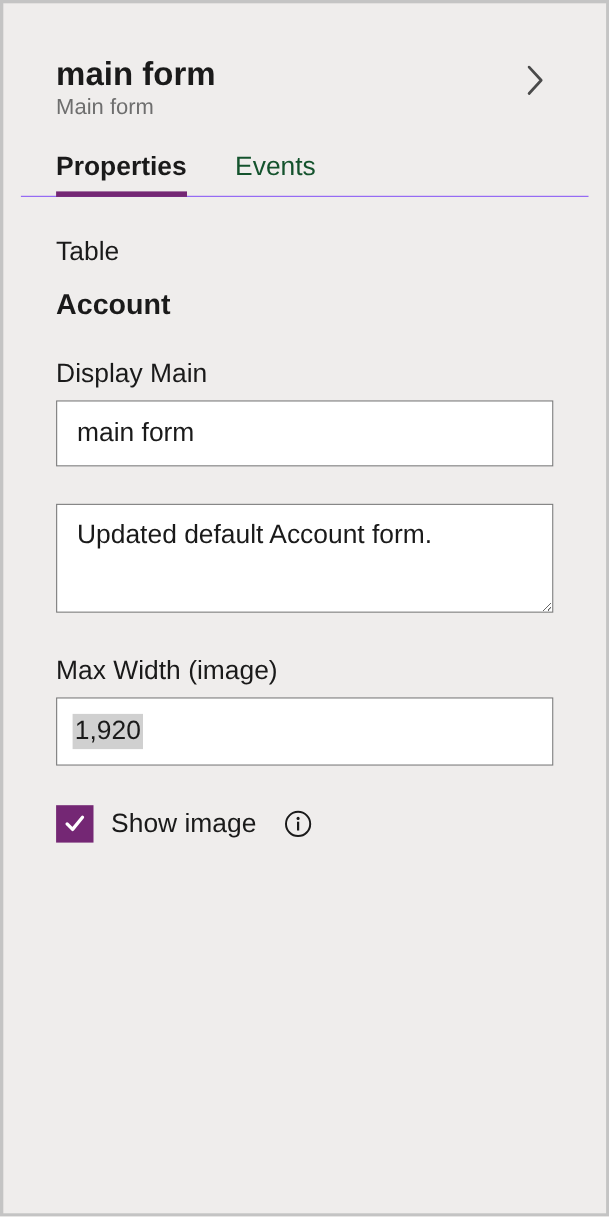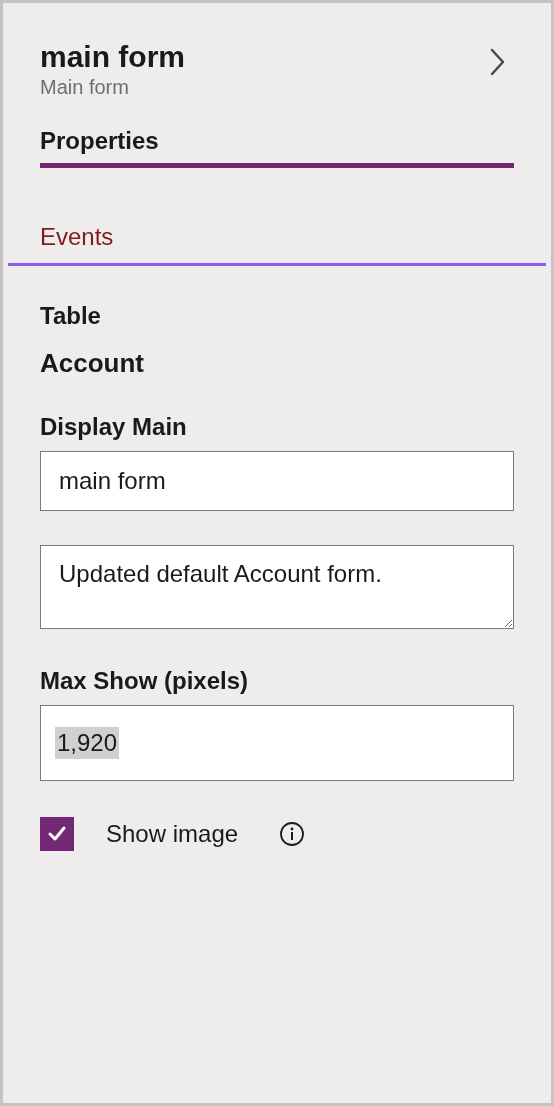--- a/index.html
+++ b/index.html
@@ -12,21 +12,21 @@
       background: #fff;
       width: 554px;
       height: 1106px;
       overflow: hidden;
     }
     .panel {
       width: 554px;
       height: 1106px;
       background: #efedec;
       border: 3px solid #c4c4c4;
-      padding: 5px;
+      padding: 16px;
     }
     .header {
       padding: 32px 32px 0 32px;
       position: relative;
     }
     .header-title {
       font-size: 30px;
       font-weight: 600;
       color: #1a1a1a;
     }
@@ -41,55 +41,54 @@
       top: 36px;
       width: 24px;
       height: 36px;
       cursor: pointer;
       display: flex;
       align-items: center;
       justify-content: center;
     }
     .tabs {
       display: flex;
-      gap: 56px;
+      gap: 44px;
       padding: 28px 32px 0 32px;
-      border-bottom: 3px solid #8b5cf6;
-      flex-direction: column;
+      border-bottom: 1px solid #8b5cf6;
     }
     .tab {
       font-size: 24px;
       font-weight: 600;
       color: #1a1a1a;
       padding-bottom: 12px;
       cursor: pointer;
       position: relative;
     }
     .tab.inactive {
       font-weight: 400;
-      color: #7f1d1d;
+      color: #14532d;
     }
     .tab.active::after {
       content: "";
       position: absolute;
       left: 0;
       right: 0;
       bottom: -1px;
       height: 5px;
       background: #742774;
     }
     .content {
       padding: 36px 32px 0 32px;
     }
     .field-group {
       margin-bottom: 34px;
     }
     .label {
       font-size: 24px;
-      font-weight: 700;
+      font-weight: 400;
       color: #1a1a1a;
       margin-bottom: 10px;
       display: block;
     }
     .static-value {
       font-size: 26px;
       font-weight: 700;
       color: #1a1a1a;
       margin-top: 18px;
     }
@@ -98,49 +97,49 @@
       height: 60px;
       font-size: 24px;
       font-family: inherit;
       padding: 0 18px;
       border: 1.5px solid #7a7a7a;
       background: #fff;
       color: #1a1a1a;
     }
     .textarea {
       width: 100%;
-      height: 84px;
+      height: 99px;
       font-size: 24px;
       font-family: inherit;
       padding: 14px 18px;
       border: 1.5px solid #7a7a7a;
       background: #fff;
       color: #1a1a1a;
       resize: both;
     }
     .maxwidth-input {
       width: 100%;
-      height: 76px;
+      height: 62px;
       font-size: 24px;
       font-family: inherit;
       padding: 0 14px;
       border: 1.5px solid #7a7a7a;
       background: #fff;
       color: #1a1a1a;
       display: flex;
       align-items: center;
     }
     .maxwidth-value {
       background: #d0d0d0;
       padding: 2px 2px;
     }
     .checkbox-row {
       display: flex;
       align-items: center;
-      gap: 32px;
+      gap: 16px;
       margin-top: 36px;
     }
     .checkbox {
       width: 34px;
       height: 34px;
       background: #742774;
       display: flex;
       align-items: center;
       justify-content: center;
       cursor: pointer;
@@ -188,21 +187,21 @@
     <div class="field-group">
       <span class="label">Display Main</span>
       <input type="text" class="text-input" value="main form" style="">
     </div>
 
     <div class="field-group">
       <textarea class="textarea" style="">Updated default Account form.</textarea>
     </div>
 
     <div class="field-group">
-      <span class="label">Max Show (pixels)</span>
+      <span class="label">Max Width (image)</span>
       <div class="maxwidth-input">
         <span class="maxwidth-value">1,920</span>
       </div>
     </div>
 
     <div class="checkbox-row">
       <div class="checkbox">
         <svg width="22" height="22" viewBox="0 0 22 22">
           <path d="M4 11 L9 16 L18 5" stroke="#fff" stroke-width="3" fill="none" stroke-linecap="round" stroke-linejoin="round"></path>
         </svg>

